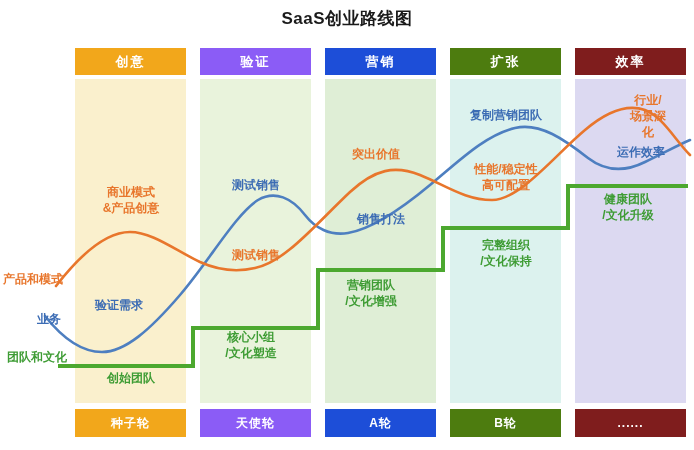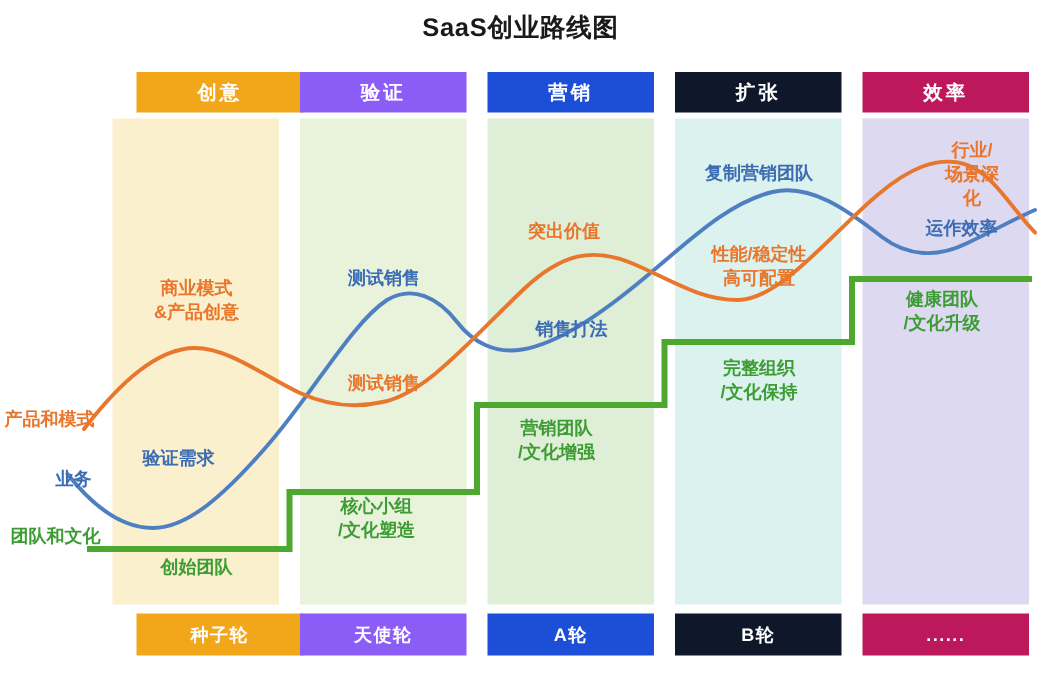--- a/index.html
+++ b/index.html
@@ -50,25 +50,25 @@
     top: 409px; left: 0;
     width: 111px; height: 28px;
     line-height: 28px;
     text-align: center;
     color: #ffffff;
     font-size: 12px;
     font-weight: bold;
     letter-spacing: 1px;
   }
 
-  .hdr1 { background: #F2A71B; margin-left: 16px; }
+  .hdr1 { background: #F2A71B; }
   .hdr2 { background: #8b5cf6; }
   .hdr3 { background: #1d4ed8; }
-  .hdr4 { background: #0f172a; }
-  .hdr5 { background: #be185d; }
+  .hdr4 { background: #4d7c0f; }
+  .hdr5 { background: #7f1d1d; }
 
   .bdy1 { background: #FAF0CD; }
   .bdy2 { background: #E9F3DC; }
   .bdy3 { background: #DFEED6; }
   .bdy4 { background: #DCF2EE; }
   .bdy5 { background: #DCD9F1; }
 
   .curves {
     position: absolute;
     top: 0; left: 0;

